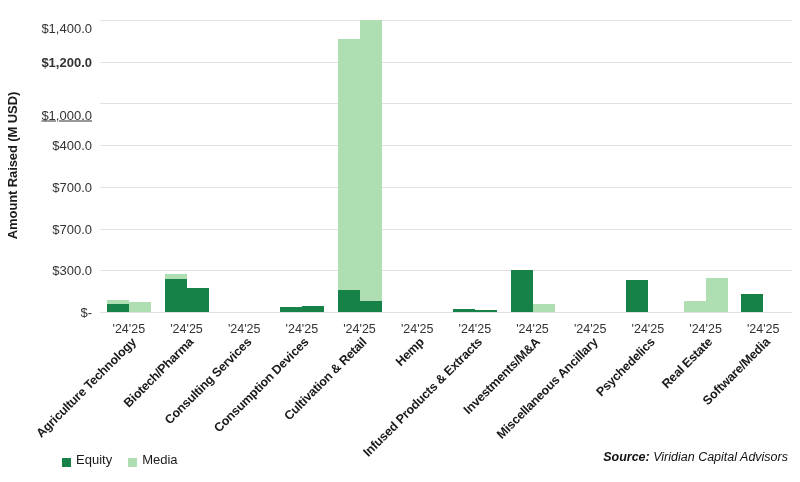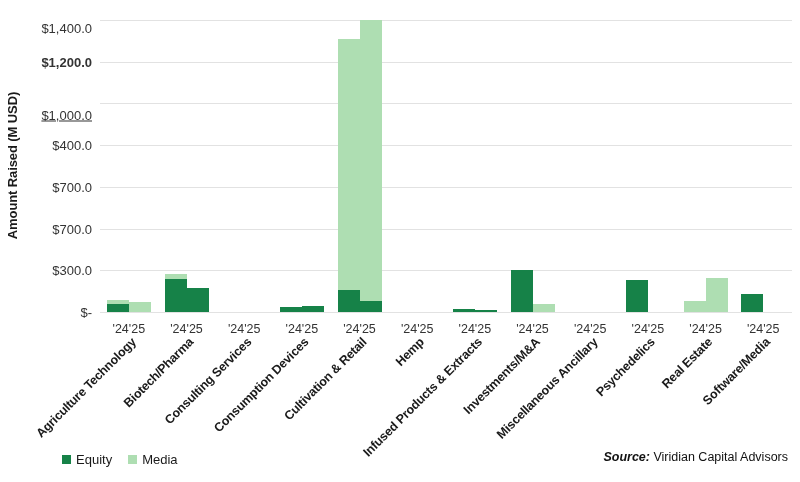--- a/index.html
+++ b/index.html
@@ -112,33 +112,33 @@
     font-size:12.5px; font-weight:bold; color:#1a1a1a;
     letter-spacing:-0.2px;
   }
 
   
   #legend {
     position:absolute;
     left:62px; top:452px;
     display:flex; align-items:center; gap:16px;
   }
-  .legend-item { display:flex; align-items:center; gap:5px; }
+  .legend-item { display:flex; align-items:flex-end; gap:5px; }
   .legend-swatch { width:9px; height:9px; display:inline-block; }
   .legend-label { font-size:13px; color:#1a1a1a; }
 
   
   #source-note {
     position:absolute;
     right:12px; top:450px;
     font-size:12.5px; color:#111111;
     white-space:nowrap;
   }
   #source-note .src-word { font-weight:bold; font-style:italic;margin-top:43px; }
-  #source-note .src-body { }
+  #source-note .src-body { font-style:italic; }
 </style>
 </head>
 <body>
 
 <div id="chart-root">
 
   <div id="y-axis-title">
     <span>Amount Raised (M USD)</span>
   </div>
 

